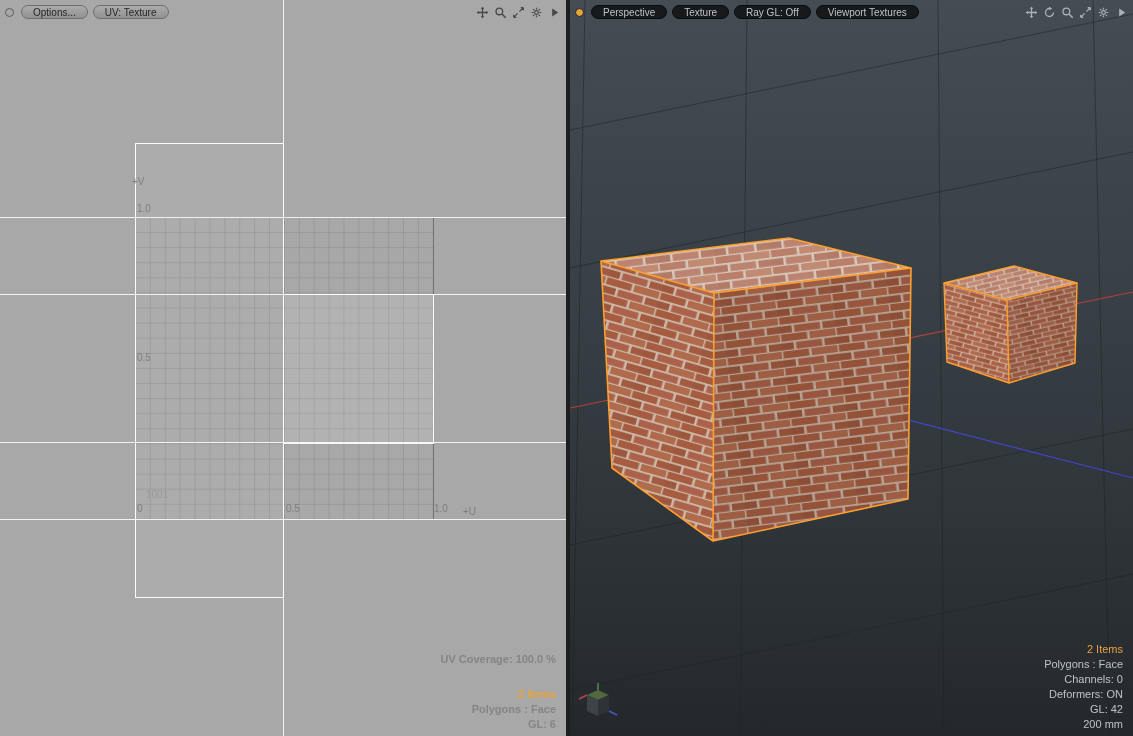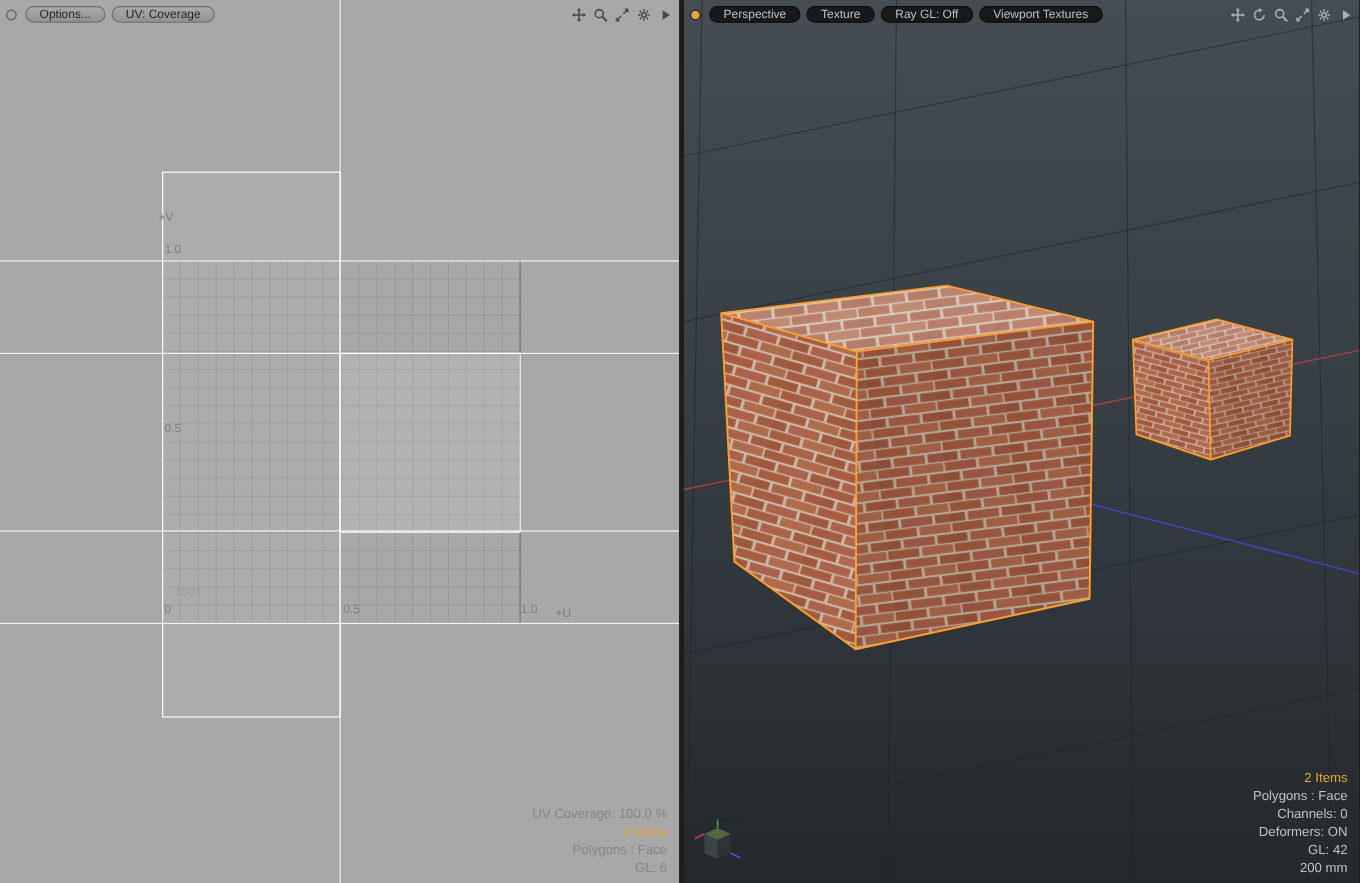--- a/index.html
+++ b/index.html
@@ -30,23 +30,23 @@
     background:#17191b;color:#bcc3c8;font-size:10px;line-height:11px;}
   .icon{width:13px;height:13px;flex:0 0 13px;cursor:pointer;}
   .uv-toolbar .icon{color:#474747;}
   .vp-toolbar .icon{color:#a9b2b8;}
   .mini-dot{width:7px;height:7px;border-radius:50%;border:1px solid #5c5c5c;flex:0 0 7px;margin-right:2px;}
   .vp-dot{width:7px;height:7px;border-radius:50%;background:var(--accent-orange,#e8a33c);
     border:1px solid #222;flex:0 0 7px;margin-right:2px;}
 
   
   .status{position:absolute;right:10px;bottom:4px;text-align:right;font-size:11px;line-height:15px;}
-  .uv-status{color:#858585;}
+  .uv-status{color:#858585;font-weight:bold;}
   .vp-status{color:#bcc3c8;}
-  .orange{color:var(--accent-orange,#e8a33c);}
+  .orange{color:var(--accent-orange,#e8a33c);margin-top:20px;}
 
   
   .divider{position:absolute;left:566px;top:0;width:4px;height:736px;background:#1d1d1d;}
   .vp-panel{position:absolute;left:570px;top:0;width:563px;height:736px;overflow:hidden;background:#2b3034;}
   .scene{position:absolute;left:0;top:0;}
 </style>
 </head>
 <body>
 
 <svg width="0" height="0" style="position:absolute">
@@ -96,21 +96,21 @@
     <span class="uvlab" style="left:137px;top:352px">0.5</span>
     <span class="uvlab tile" style="left:146px;top:489px">1001</span>
     <span class="uvlab" style="left:137px;top:503px">0</span>
     <span class="uvlab" style="left:286px;top:503px">0.5</span>
     <span class="uvlab" style="left:434px;top:503px">1.0</span>
     <span class="uvlab" style="left:463px;top:506px">+U</span>
 
     <div class="toolbar uv-toolbar">
       <span class="mini-dot"></span>
       <button class="uv-btn">Options...</button>
-      <button class="uv-btn">UV: Coverage</button>
+      <button class="uv-btn">UV: Texture</button>
       <span class="spacer"></span>
       <svg class="icon">
           <use href="#i-pan"></use>
         </svg>
       <svg class="icon">
           <use href="#i-zoom"></use>
         </svg>
       <svg class="icon">
           <use href="#i-max"></use>
         </svg>

